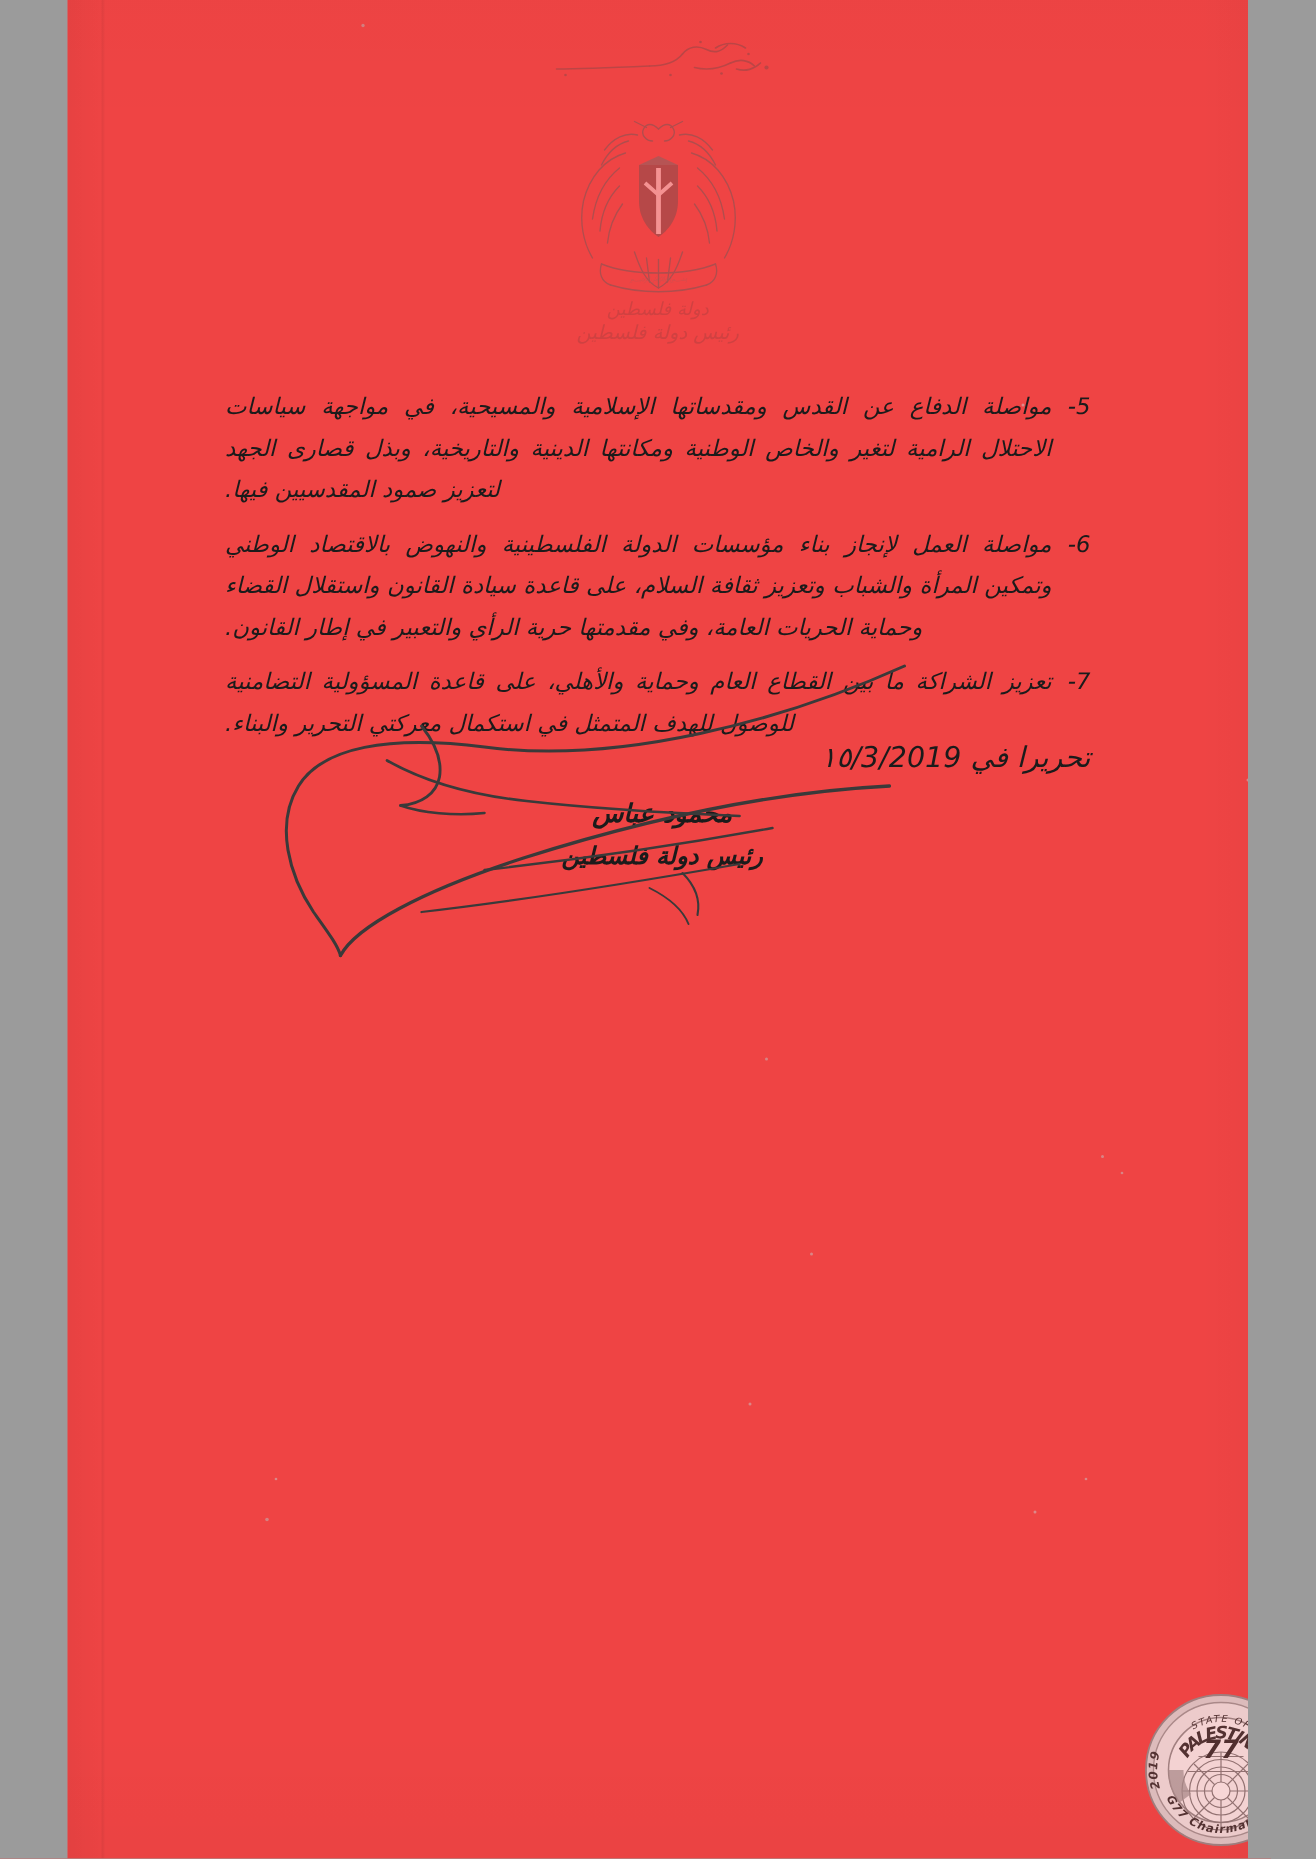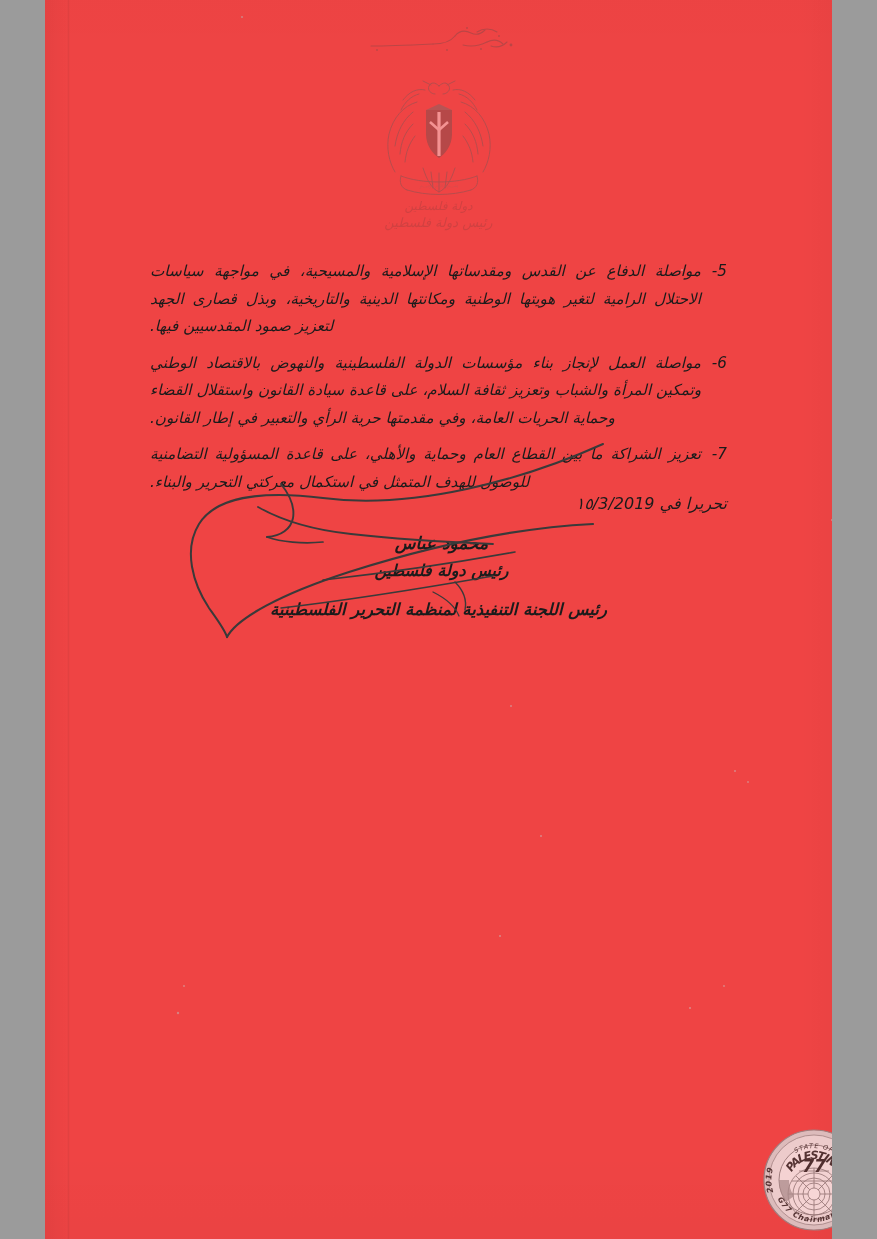--- a/index.html
+++ b/index.html
@@ -87,21 +87,21 @@
     text-align:justify;
     text-align-last:left;
     padding-right:2px;
   }
 
   .date-line{
     position:absolute;
     right:105px;
     top:494px;
     direction:rtl;
-    font-size:16px;
+    font-size:19px;
     color:#1b1b1b;
     letter-spacing:.3px;
   }
   .date-line .day{
     font-family:"DejaVu Sans",sans-serif;
     letter-spacing:2px;
   }
 
   
   .sig-block{
@@ -237,21 +237,21 @@
 
   <div class="letterhead-lines">
     <div class="lh1">دولة فلسطين</div>
     <div class="lh2">رئيس دولة فلسطين</div>
   </div>
 
   <div class="body-text">
 
     <div class="clause">
       <div class="num">5-</div>
-      <div class="txt">مواصلة الدفاع عن القدس ومقدساتها الإسلامية والمسيحية، في مواجهة سياسات الاحتلال الرامية لتغير هويتها الوطنية ومكانتها الدينية والتاريخية، وبذل قصارى الجهد لتعزيز صمود المقدسيين فيها.</div>
+      <div class="txt">مواصلة الدفاع عن القدس ومقدساتها الإسلامية والمسيحية، في مواجهة سياسات الاحتلال الرامية لتغير والخاص الوطنية ومكانتها الدينية والتاريخية، وبذل قصارى الجهد لتعزيز صمود المقدسيين فيها.</div>
     </div>
 
     <div class="clause">
       <div class="num">6-</div>
       <div class="txt">مواصلة العمل لإنجاز بناء مؤسسات الدولة الفلسطينية والنهوض بالاقتصاد الوطني وتمكين المرأة والشباب وتعزيز ثقافة السلام، على قاعدة سيادة القانون واستقلال القضاء وحماية الحريات العامة، وفي مقدمتها حرية الرأي والتعبير في إطار القانون.</div>
     </div>
 
     <div class="clause">
       <div class="num">7-</div>
       <div class="txt">تعزيز الشراكة ما بين القطاع العام وحماية والأهلي، على قاعدة المسؤولية التضامنية للوصول للهدف المتمثل في استكمال معركتي التحرير والبناء.</div>
@@ -260,21 +260,20 @@
   </div>
 
   <div class="date-line">
     <span>تحريرا في</span>
     <span class="day">١٥</span><span>/3/2019</span>
   </div>
 
   <div class="sig-block">
     <div class="sig-name">محمود عباس</div>
     <div class="sig-title1">رئيس دولة فلسطين</div>
-    <div class="sig-title2">رئيس اللجنة التنفيذية لمنظمة التحرير الفلسطينية</div>
   </div>
 
   <svg class="signature-ink" viewBox="0 0 460 230">
     <g fill="none" stroke="#3a3a3a" stroke-linecap="round" stroke-linejoin="round">
       <path d="M440 12 C 360 48, 250 78, 160 66 C 96 58, 52 66, 36 92
                C 20 118, 30 152, 46 176 C 56 190, 62 198, 64 205" stroke-width="2.0"></path>
       <path d="M64 205 C 74 186, 118 162, 186 140 C 268 114, 352 96, 430 92" stroke-width="2.2"></path>
       <path d="M95 75 C 118 88, 150 98, 188 102 C 232 107, 282 110, 330 112" stroke-width="1.8"></path>
       <path d="M118 52 C 126 62, 132 74, 130 86 C 128 97, 118 104, 104 105" stroke-width="1.9"></path>
       <path d="M104 105 C 118 110, 140 112, 160 110" stroke-width="1.7"></path>

